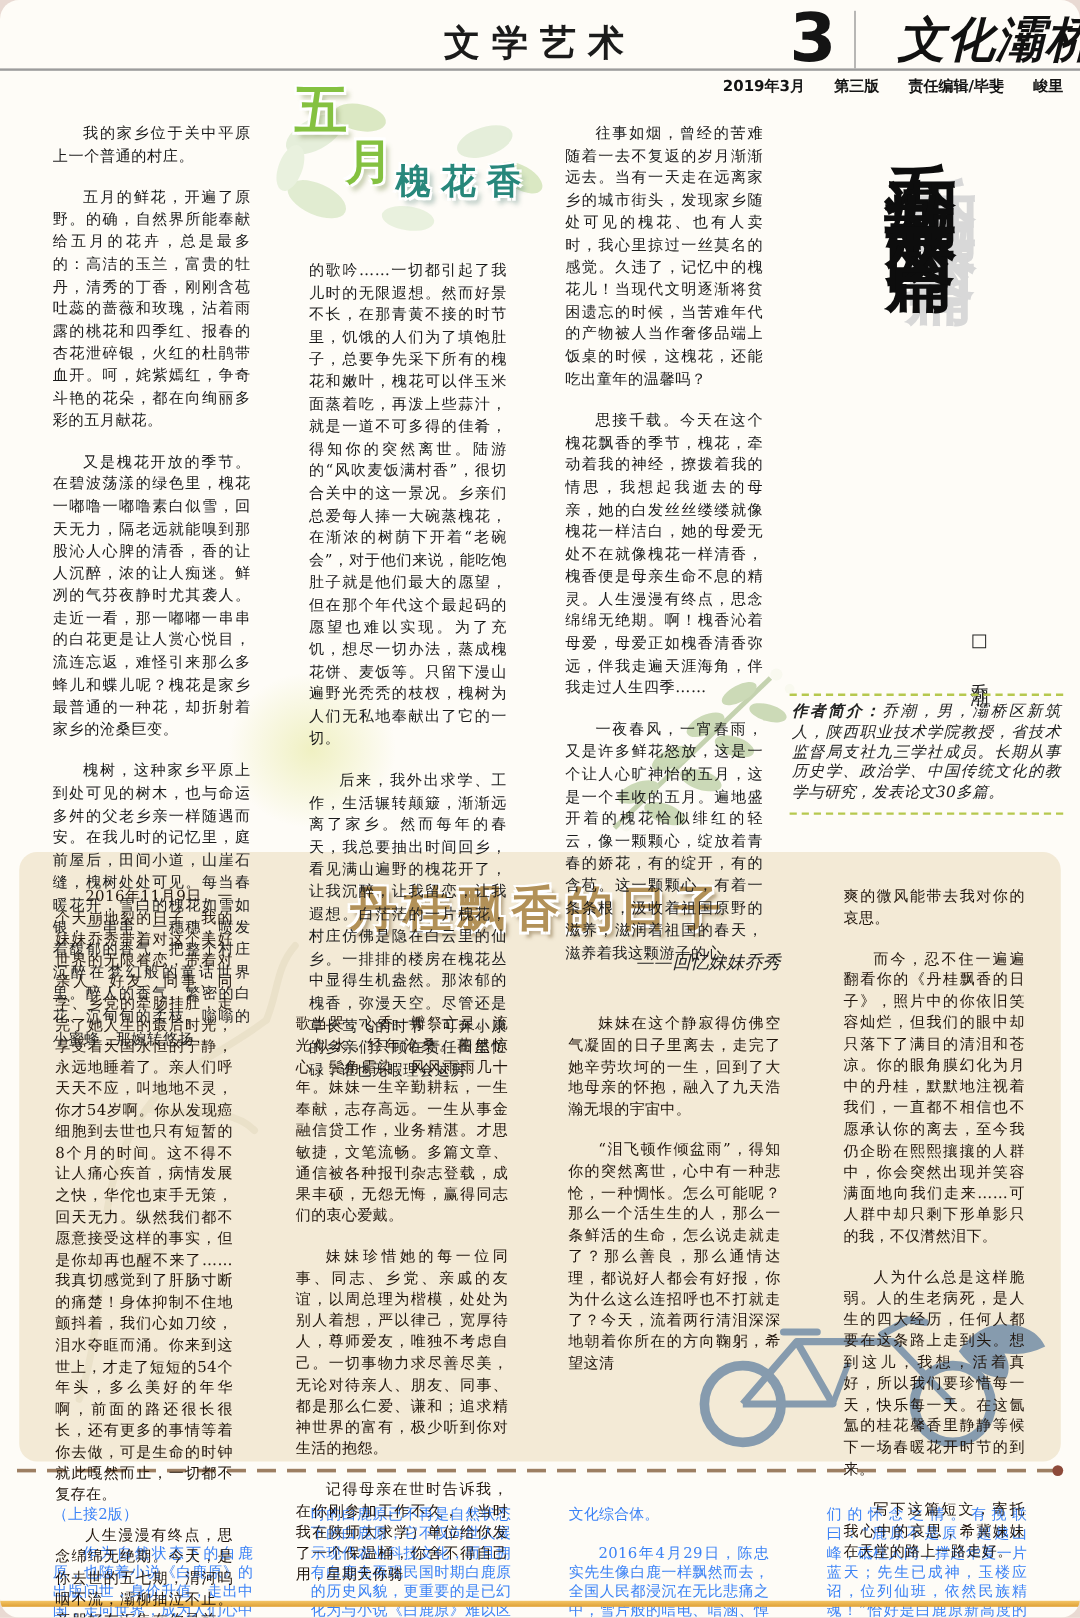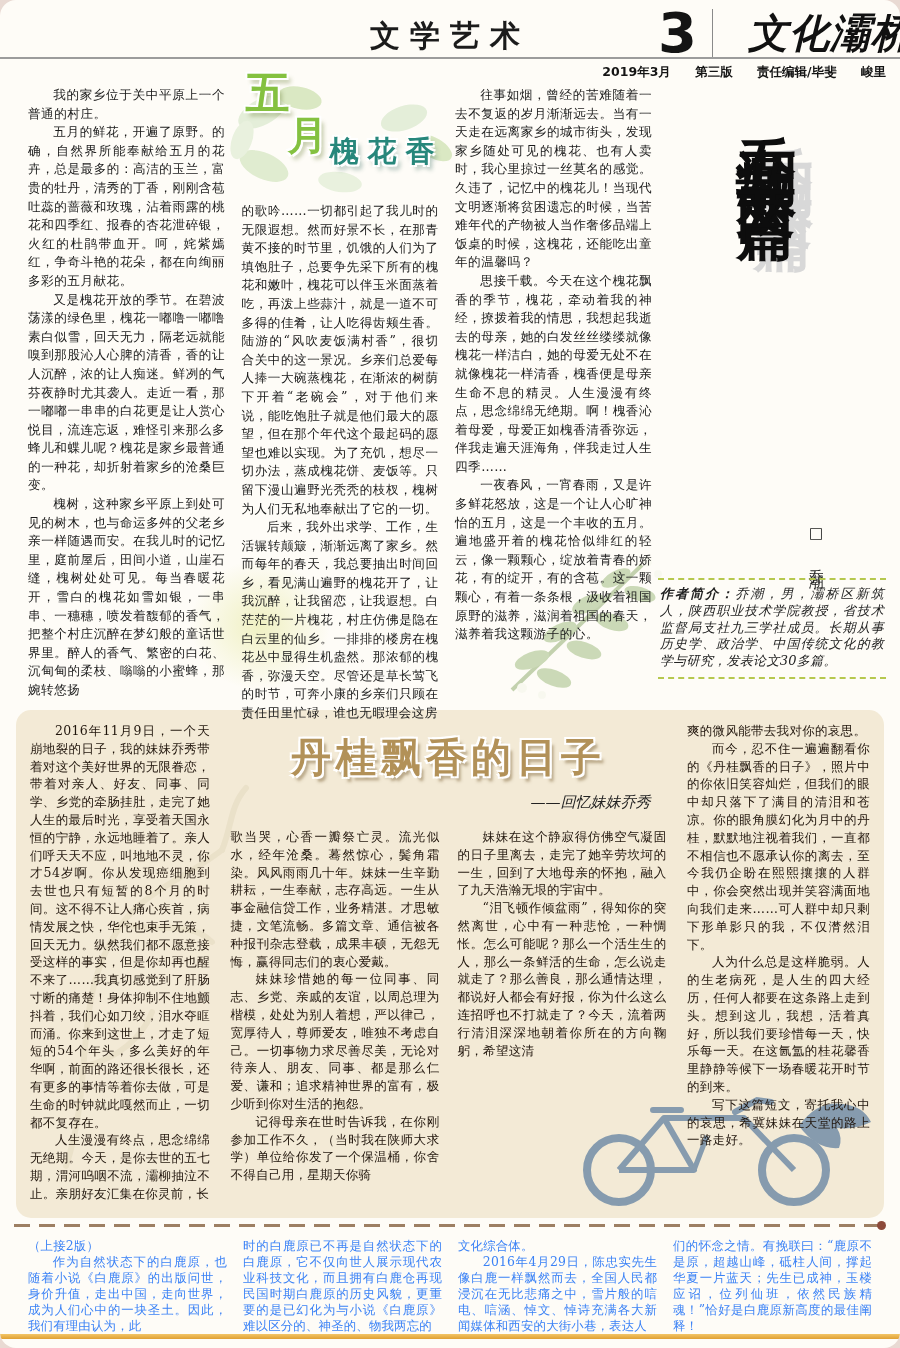--- a/index.html
+++ b/index.html
@@ -28,21 +28,21 @@
   .issue-meta {
     position:absolute; top:64px; right:14px; font-family:"DejaVu Sans", sans-serif;
     font-size:12.5px; font-weight:700; color:#141414;
   }
   .issue-meta span { margin-left:20px; }
   
   .a1 { position:absolute; top:86px; left:28px; width:624px; height:630px;
         display:flex; justify-content:space-between; z-index:2; }
   .a1col { width:197px; font-size:12.6px; line-height:18.6px; text-align:justify;
            letter-spacing:.5px; color:#1a1a1a; }
-  .para { margin:0; }
+  .para { margin:16px; }
   .ind { text-indent:2em; }
   .title-box { position:relative; height:114px; margin-bottom:2px; }
   .outline-white {
     text-shadow:-2px -2px 0 #fff, 2px -2px 0 #fff, -2px 2px 0 #fff, 2px 2px 0 #fff,
                  4px 5px 4px rgba(110,130,60,.45);
   }
   .tchar1 { position:absolute; left:4px; top:-2px; font-family:"DejaVu Sans",sans-serif;
             font-size:44px; font-weight:800; color:#84c140; }
   .tchar2 { position:absolute; left:46px; top:40px; font-family:"DejaVu Sans",sans-serif;
             font-size:40px; font-weight:800; color:#84c140; }
@@ -167,21 +167,21 @@
             <ellipse cx="176" cy="36" rx="24" ry="12" fill="#dcead0" transform="rotate(-18 176 36)"></ellipse>
             <ellipse cx="206" cy="66" rx="20" ry="10" fill="#cfe2b2" transform="rotate(30 206 66)"></ellipse>
             <ellipse cx="112" cy="100" rx="22" ry="10" fill="#e2eed6" transform="rotate(8 112 100)"></ellipse>
           </g>
         </svg>
         <span class="tchar1 outline-white">五</span>
         <span class="tchar2 outline-white">月</span>
         <span class="tmain">槐花香</span>
       </div>
       <div>
-          <p class="para">的歌吟……一切都引起了我儿时的无限遐想。然而好景不长，在那青黄不接的时节里，饥饿的人们为了填饱肚子，总要争先采下所有的槐花和嫩叶，槐花可以伴玉米面蒸着吃，再泼上些蒜汁，就是一道不可多得的佳肴，让人吃得齿颊生香。陆游的“风吹麦饭满村香”，很切合关中的这一景况。乡亲们总爱每人捧一大碗蒸槐花，在渐浓的树荫下开着“老碗会”，对于他们来说，能吃饱肚子就是他们最大的愿望，但在那个年代这个最起码的愿望也难以实现。为了充饥，想尽一切办法，蒸成槐花饼、麦饭等。只留下漫山遍野光秃秃的枝杈，槐树为人们无私地奉献出了它的一切。</p>
+          <p class="para">的歌吟……一切都引起了我儿时的无限遐想。然而好景不长，在那青黄不接的时节里，饥饿的人们为了填饱肚子，总要争先采下所有的槐花和嫩叶，槐花可以伴玉米面蒸着吃，再泼上些蒜汁，就是一道不可多得的佳肴，得知你的突然离世。陆游的“风吹麦饭满村香”，很切合关中的这一景况。乡亲们总爱每人捧一大碗蒸槐花，在渐浓的树荫下开着“老碗会”，对于他们来说，能吃饱肚子就是他们最大的愿望，但在那个年代这个最起码的愿望也难以实现。为了充饥，想尽一切办法，蒸成槐花饼、麦饭等。只留下漫山遍野光秃秃的枝杈，槐树为人们无私地奉献出了它的一切。</p>
           <p class="para ind">后来，我外出求学、工作，生活辗转颠簸，渐渐远离了家乡。然而每年的春天，我总要抽出时间回乡，看见满山遍野的槐花开了，让我沉醉，让我留恋，让我遐想。白茫茫的一片槐花，村庄仿佛是隐在白云里的仙乡。一排排的楼房在槐花丛中显得生机盎然。那浓郁的槐香，弥漫天空。尽管还是草长莺飞的时节，可奔小康的乡亲们只顾在责任田里忙碌，谁也无暇理会这房</p>
         </div>
     </div>
     <div class="a1col">
         <p class="para ind">往事如烟，曾经的苦难随着一去不复返的岁月渐渐远去。当有一天走在远离家乡的城市街头，发现家乡随处可见的槐花、也有人卖时，我心里掠过一丝莫名的感觉。久违了，记忆中的槐花儿！当现代文明逐渐将贫困遗忘的时候，当苦难年代的产物被人当作奢侈品端上饭桌的时候，这槐花，还能吃出童年的温馨吗？</p>
         <p class="para ind">思接千载。今天在这个槐花飘香的季节，槐花，牵动着我的神经，撩拨着我的情思，我想起我逝去的母亲，她的白发丝丝缕缕就像槐花一样洁白，她的母爱无处不在就像槐花一样清香，槐香便是母亲生命不息的精灵。人生漫漫有终点，思念绵绵无绝期。啊！槐香沁着母爱，母爱正如槐香清香弥远，伴我走遍天涯海角，伴我走过人生四季……</p>
         <p class="para ind">一夜春风，一宵春雨，又是许多鲜花怒放，这是一个让人心旷神怡的五月，这是一个丰收的五月。遍地盛开着的槐花恰似绯红的轻云，像一颗颗心，绽放着青春的娇花，有的绽开，有的含苞。这一颗颗心，有着一条条根，汲收着祖国原野的滋养，滋润着祖国的春天，滋养着我这颗游子的心。</p>
       </div>
   </div>
 

